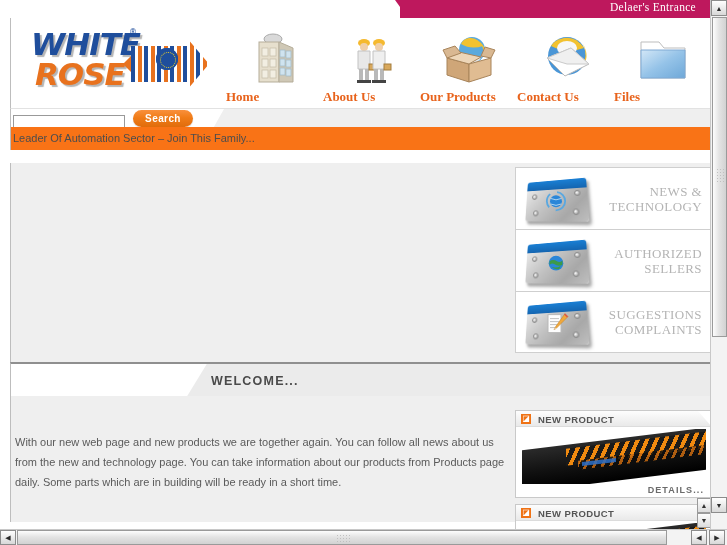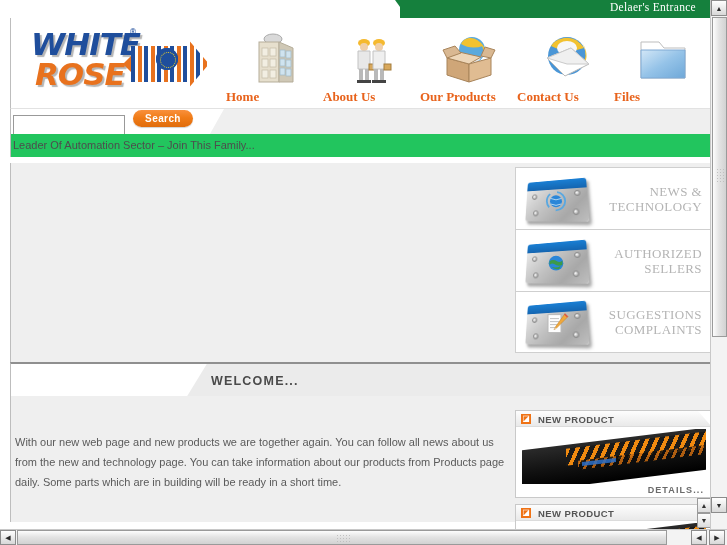--- a/index.html
+++ b/index.html
@@ -15,21 +15,21 @@
     position: relative;
     width: 727px; height: 545px;
     background: #ffffff;
     overflow: hidden;
   }
 
   
   .topbar {
     position: absolute; left: 0; top: 0;
     width: 710px; height: 18px;
-    background: #15803d;
+    background: #be185d;
     overflow: hidden;
   }
   .topbar-white-wedge {
     position: absolute; left: 0; top: 0;
     width: 400px; height: 18px;
     background: #ffffff;
     clip-path: polygon(0 0, 395px 0, 408px 18px, 0 18px);
   }
   .topbar-label {
     position: absolute; right: 14px; top: 1px;
@@ -171,23 +171,23 @@
     font-family: "Liberation Sans", sans-serif;
     font-weight: bold;
     font-size: 10px;
     letter-spacing: 0.4px;
     cursor: pointer;
     box-shadow: 0 1px 1px rgba(0,0,0,0.18);
   }
 
   
   .tagline-wrap {
-    position: absolute; left: 10px; top: 134px;
+    position: absolute; left: 10px; top: 127px;
     width: 700px; height: 23px;
-    background: #22c55e;
+    background: #f97316;
     border-left: 1px solid #bdbdbd;
   }
   .tagline {
     position: absolute; left: 2px; top: 5px;
     font-size: 11px;
     color: #4d4d4d;
   }
 
   
   .mainarea {

